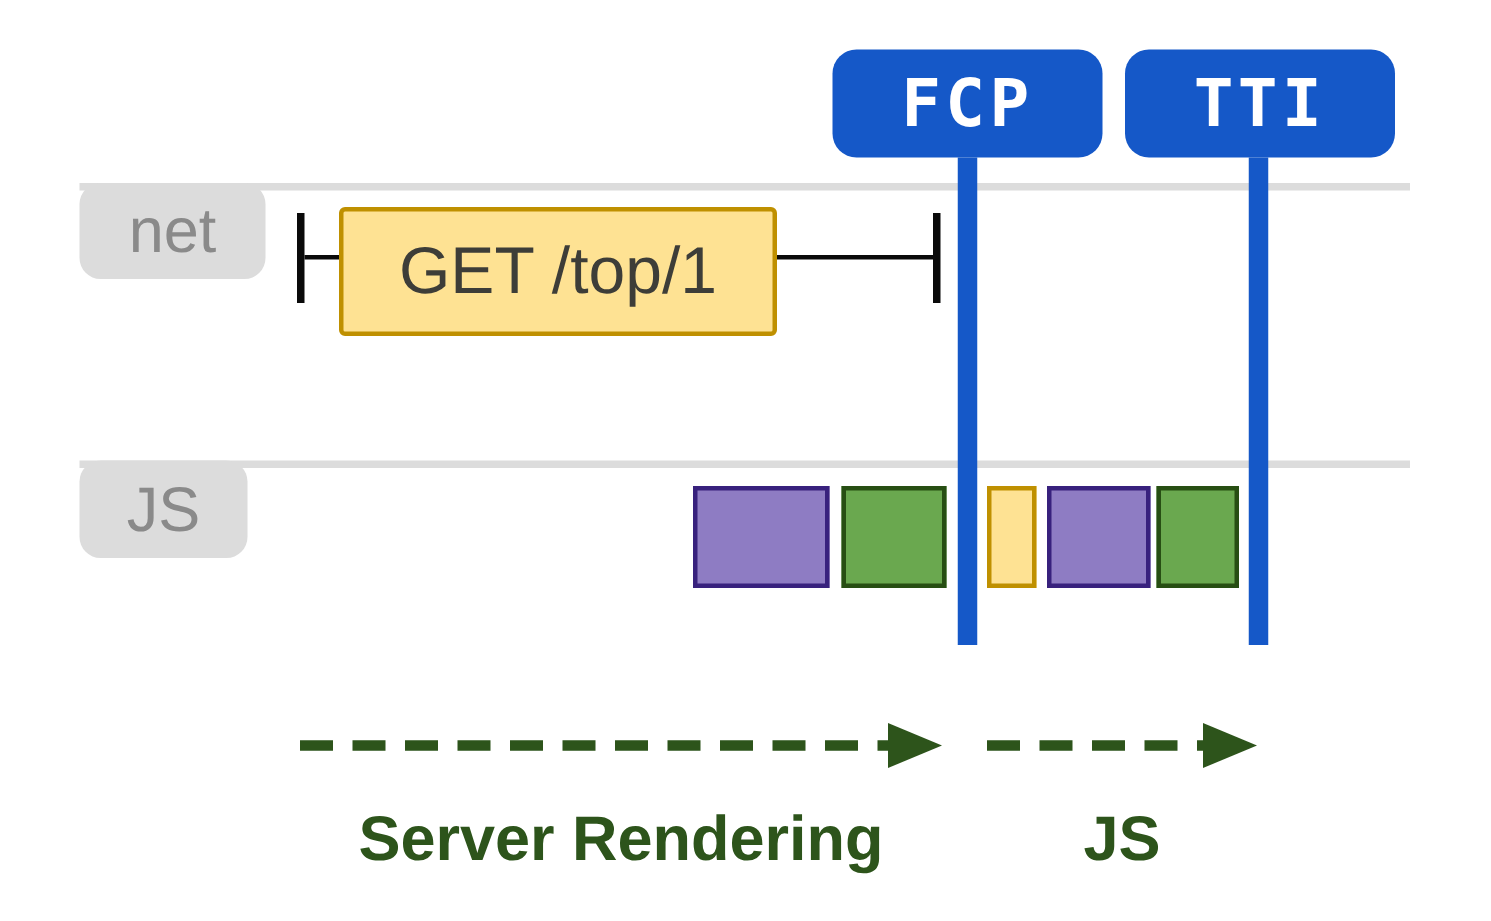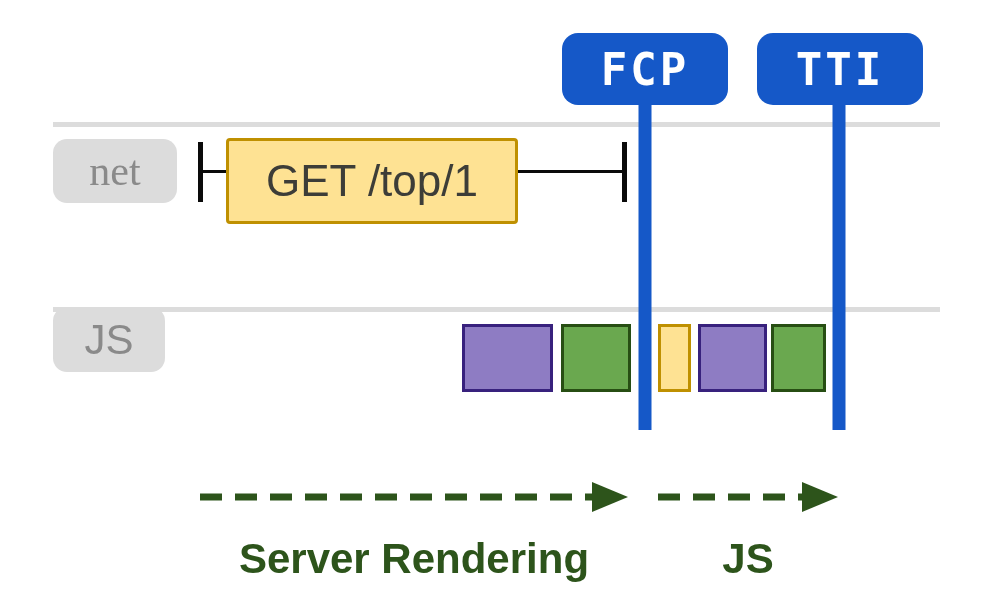--- a/index.html
+++ b/index.html
@@ -10,39 +10,39 @@
   
   .track-line{position:absolute;left:53px;width:887px;height:5px;background:var(--track-gray,#dcdcdc);z-index:1;}
   #net-line{top:122px;}
   #js-line{top:307px;}
   
   .tab{
     position:absolute;left:53px;background:var(--track-gray,#dcdcdc);border-radius:14px;
     color:var(--tab-text-gray,#8a8a8a);font-size:42px;display:flex;align-items:center;justify-content:center;
     z-index:2;
   }
-  #net-tab{top:139px;width:124px;height:64px;font-family:Liberation Serif, serif;}
+  #net-tab{top:122px;width:124px;height:64px;}
   #js-tab{top:307px;width:112px;height:65px;}
   
   .whisker{position:absolute;top:142px;width:5px;height:60px;background:var(--whisker-black,#0a0a0a);z-index:2;}
   .hconn{position:absolute;top:170px;height:3px;background:var(--whisker-black,#0a0a0a);z-index:2;}
   .request-box{
     position:absolute;top:138px;height:86px;box-sizing:border-box;
     background:var(--yellow-fill,#fee293);border:3px solid var(--yellow-border,#bf9000);border-radius:4px;
     color:var(--request-text,#3d3d38);font-size:44px;display:flex;align-items:center;justify-content:center;
     z-index:2;
   }
   
   .block{position:absolute;top:324px;height:68px;box-sizing:border-box;border:3px solid;z-index:2;}
   .block.purple{background:var(--purple-fill,#8e7cc3);border-color:var(--purple-border,#38217d);}
   .block.green{background:var(--green-fill,#6aa84f);border-color:var(--green-border,#274e13);}
   .block.yellow{background:var(--yellow-fill,#fee293);border-color:var(--yellow-border,#bf9000);}
   
   .badge{
-    position:absolute;top:33px;height:72px;width:166px;transform:translateX(-50%);
+    position:absolute;top:33px;height:72px;width:180px;transform:translateX(-50%);
     background:var(--accent-blue,#1558c8);border-radius:16px;
     color:var(--badge-text,#ffffff);font-family:"DejaVu Sans Mono", monospace;font-weight:bold;
     font-size:44px;letter-spacing:3px;display:flex;align-items:center;justify-content:center;
     z-index:4;
   }
   .vline{position:absolute;top:105px;height:325px;width:13px;transform:translateX(-50%);
     background:var(--accent-blue,#1558c8);z-index:3;}
   
   #arrows-svg{position:absolute;left:0;top:0;width:994px;height:614px;z-index:1;pointer-events:none;}
   .phase-label{

